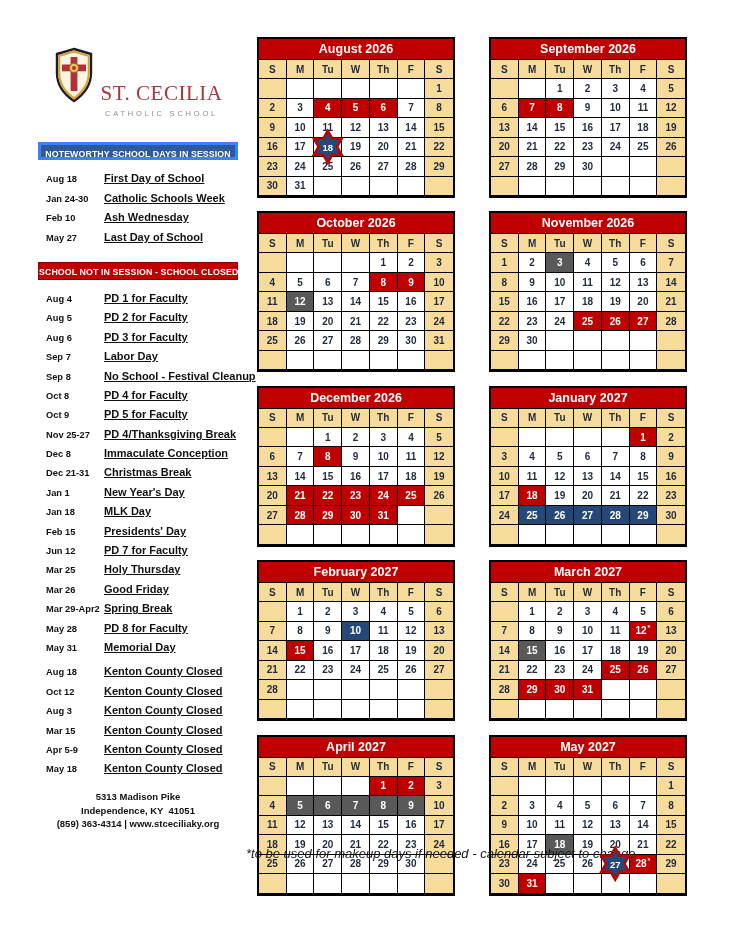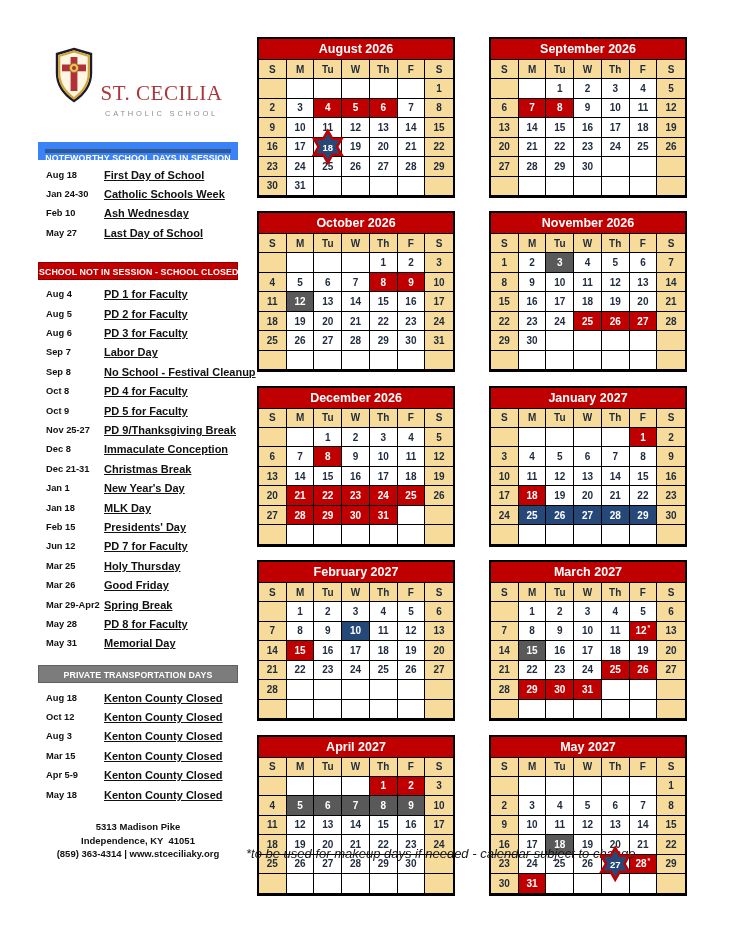--- a/index.html
+++ b/index.html
@@ -13,25 +13,25 @@
   .logo-row { margin-top:42px; display:flex; align-items:center; justify-content:center; gap:7px; height:66px; }
   .shield { width:40px; height:56px; flex:0 0 auto; }
   .logo-text { display:flex; flex-direction:column; align-items:center;margin-top:48px; }
   .school-name { font-family:"Liberation Serif", serif; font-size:21px; color:#a9373c; letter-spacing:0.5px; white-space:nowrap; }
   .school-sub { font-size:7.5px; color:#8f8f8f; letter-spacing:2.8px; margin-top:3px; white-space:nowrap; }
   .cal-title { margin-top:14px; text-align:center; font-size:17px; font-weight:bold; color:#121212; letter-spacing:0.2px; }
   .banner {
     margin-top:0; height:18px; line-height:18px; text-align:center; color:#fff;
     font-size:8.8px; font-weight:bold; letter-spacing:0.1px; white-space:nowrap;
   }
-  .banner.blue { background:var(--banner_blue); border:7px solid #3b82f6; margin-top:34px; }
+  .banner.blue { background:var(--banner_blue); border:3px solid #3b82f6; margin-top:34px; }
   .banner.red  { background:var(--banner_red);  border:1px solid #8d0000; margin-top:19px; }
   .banner.gray { background:var(--banner_gray); border:1px solid #5f5f5f; margin-top:12px; }
   .items { margin-top:5px; }
-  .item { display:flex; height:19.4px; align-items:center; padding-left:8px; }
+  .item { display:flex; height:19.4px; align-items:flex-end; padding-left:8px; }
   .idate { width:58px; flex:0 0 auto; font-size:9.3px; font-weight:bold; color:#111; }
   .ilabel { font-size:11px; font-weight:bold; color:#111; white-space:nowrap;text-decoration:underline; }
   .addr { margin-top:16px; text-align:center; }
   .fline { font-size:9.5px; font-weight:bold; color:#111; line-height:13.5px; white-space:pre-wrap; }
   
   .months {
     position:absolute; left:257px; top:37px; width:430px;
     display:grid; grid-template-columns:198px 198px; grid-auto-rows:161px; column-gap:34px; row-gap:13.4px;
   }
   .month { border:2px solid #000; background:#fff; display:flex; flex-direction:column; }
@@ -127,21 +127,21 @@
           <div class="item">
             <div class="idate">Oct 8</div>
             <div class="ilabel">PD 4 for Faculty</div>
           </div>
           <div class="item">
             <div class="idate">Oct 9</div>
             <div class="ilabel">PD 5 for Faculty</div>
           </div>
           <div class="item">
             <div class="idate">Nov 25-27</div>
-            <div class="ilabel">PD 9/Thanksgiving Break</div>
+            <div class="ilabel">PD 4/Thanksgiving Break</div>
           </div>
           <div class="item">
             <div class="idate">Dec 8</div>
             <div class="ilabel">Immaculate Conception</div>
           </div>
           <div class="item">
             <div class="idate">Dec 21-31</div>
             <div class="ilabel">Christmas Break</div>
           </div>
           <div class="item">
@@ -174,21 +174,20 @@
           </div>
           <div class="item">
             <div class="idate">May 28</div>
             <div class="ilabel">PD 8 for Faculty</div>
           </div>
           <div class="item">
             <div class="idate">May 31</div>
             <div class="ilabel">Memorial Day</div>
           </div>
         </div>
-        <div class="banner gray">PRIVATE TRANSPORTATION DAYS</div>
         <div class="items">
           <div class="item">
             <div class="idate">Aug 18</div>
             <div class="ilabel">Kenton County Closed</div>
           </div>
           <div class="item">
             <div class="idate">Oct 12</div>
             <div class="ilabel">Kenton County Closed</div>
           </div>
           <div class="item">

